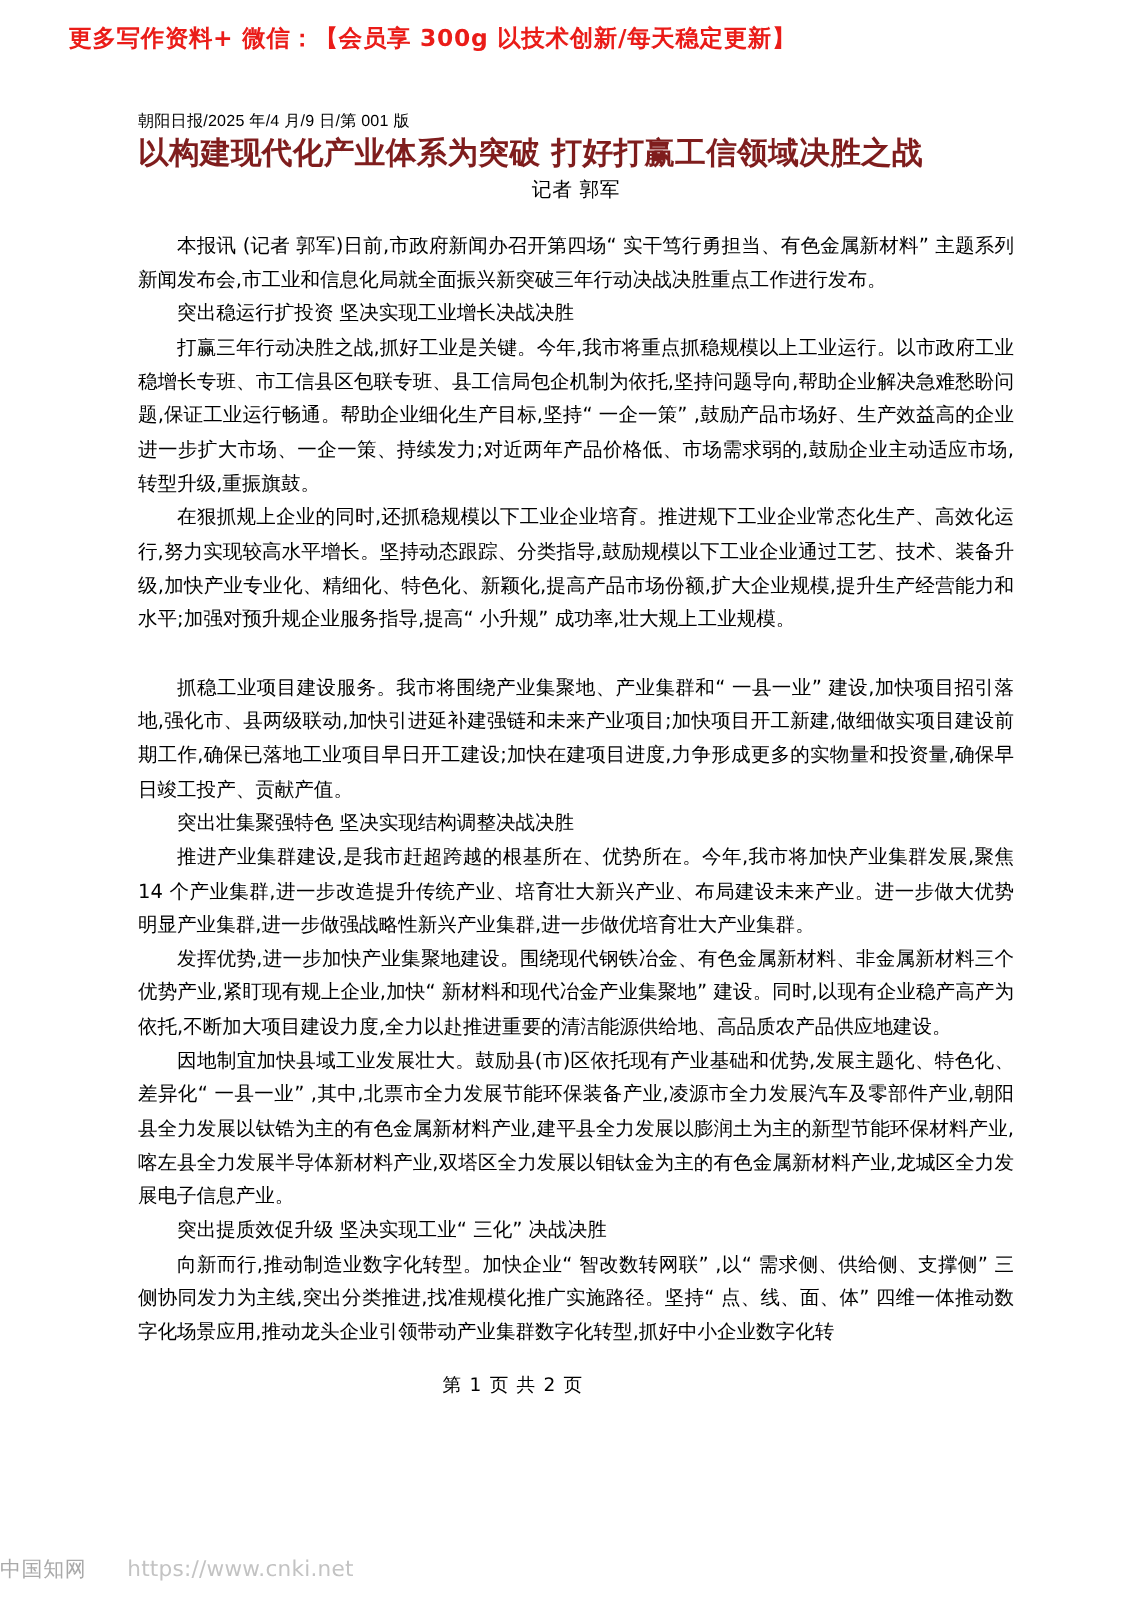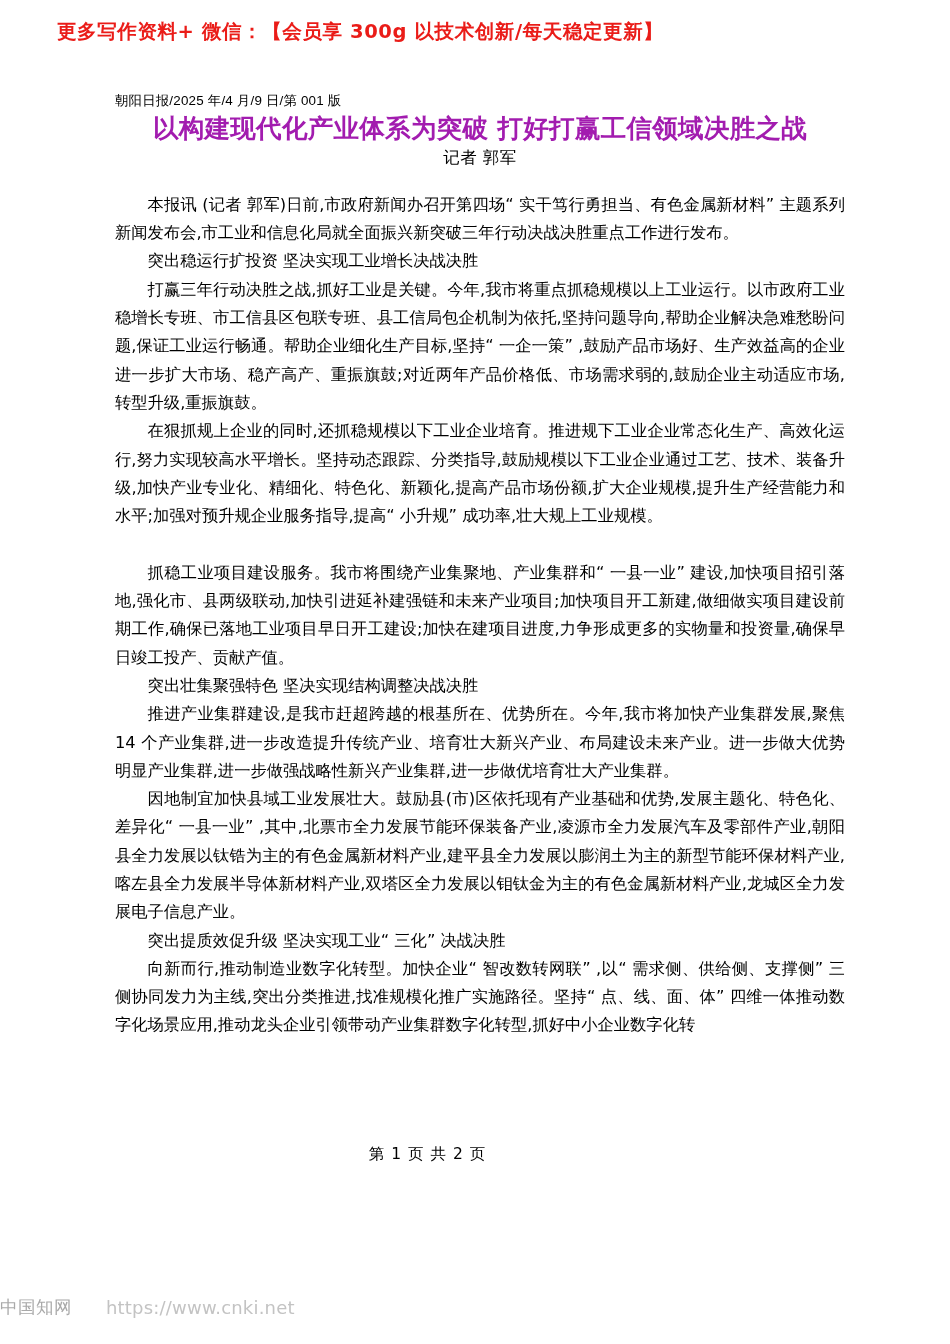--- a/index.html
+++ b/index.html
@@ -61,22 +61,21 @@
     letter-spacing: 0.2px;
     white-space: nowrap;
     margin-bottom: 3px;
     font-family: Liberation Sans, sans-serif;
   }
 
   
   .headline {
     font-size: 25.5px;
     font-weight: bold;
-    text-align: center;
-    color: #a21caf;
+    color: #7f1d1d;
     letter-spacing: 0.3px;
     white-space: nowrap;
     line-height: 1.25;
     margin: 0;
   }
 
   
   .byline {
     font-size: 16.5px;
     text-align: center;
@@ -158,25 +157,26 @@
 
     <div class="masthead">朝阳日报/2025 年/4 月/9 日/第 001 版</div>
 
     <h1 class="headline">以构建现代化产业体系为突破  打好打赢工信领域决胜之战</h1>
 
     <div class="byline">记者  郭军</div>
 
     <div class="article">
       <p class="para">本报讯 (记者 郭军)日前,市政府新闻办召开第四场“ 实干笃行勇担当、有色金属新材料” 主题系列新闻发布会,市工业和信息化局就全面振兴新突破三年行动决战决胜重点工作进行发布。</p>
       <p class="para subhead">突出稳运行扩投资 坚决实现工业增长决战决胜</p>
-      <p class="para">打赢三年行动决胜之战,抓好工业是关键。今年,我市将重点抓稳规模以上工业运行。以市政府工业稳增长专班、市工信县区包联专班、县工信局包企机制为依托,坚持问题导向,帮助企业解决急难愁盼问题,保证工业运行畅通。帮助企业细化生产目标,坚持“ 一企一策” ,鼓励产品市场好、生产效益高的企业进一步扩大市场、稳产高产、重振旗鼓;对近两年产品价格低、市场需求弱的,鼓励企业主动适应市场,转型升级,重振旗鼓。</p>
+      <p class="para">打赢三年行动决胜之战,抓好工业是关键。今年,我市将重点抓稳规模以上工业运行。以市政府工业稳增长专班、市工信县区包联专班、县工信局包企机制为依托,坚持问题导向,帮助企业解决急难愁盼问题,保证工业运行畅通。帮助企业细化生产目标,坚持“ 一企一策” ,鼓励产品市场好、生产效益高的企业进一步扩大市场、一企一策、持续发力;对近两年产品价格低、市场需求弱的,鼓励企业主动适应市场,转型升级,重振旗鼓。</p>
       <p class="para">在狠抓规上企业的同时,还抓稳规模以下工业企业培育。推进规下工业企业常态化生产、高效化运行,努力实现较高水平增长。坚持动态跟踪、分类指导,鼓励规模以下工业企业通过工艺、技术、装备升级,加快产业专业化、精细化、特色化、新颖化,提高产品市场份额,扩大企业规模,提升生产经营能力和水平;加强对预升规企业服务指导,提高“ 小升规” 成功率,壮大规上工业规模。</p>
       <p class="para gap-before">抓稳工业项目建设服务。我市将围绕产业集聚地、产业集群和“ 一县一业” 建设,加快项目招引落地,强化市、县两级联动,加快引进延补建强链和未来产业项目;加快项目开工新建,做细做实项目建设前期工作,确保已落地工业项目早日开工建设;加快在建项目进度,力争形成更多的实物量和投资量,确保早日竣工投产、贡献产值。</p>
       <p class="para subhead">突出壮集聚强特色 坚决实现结构调整决战决胜</p>
       <p class="para">推进产业集群建设,是我市赶超跨越的根基所在、优势所在。今年,我市将加快产业集群发展,聚焦 14 个产业集群,进一步改造提升传统产业、培育壮大新兴产业、布局建设未来产业。进一步做大优势明显产业集群,进一步做强战略性新兴产业集群,进一步做优培育壮大产业集群。</p>
+      <p class="para">发挥优势,进一步加快产业集聚地建设。围绕现代钢铁冶金、有色金属新材料、非金属新材料三个优势产业,紧盯现有规上企业,加快“ 新材料和现代冶金产业集聚地” 建设。同时,以现有企业稳产高产为依托,不断加大项目建设力度,全力以赴推进重要的清洁能源供给地、高品质农产品供应地建设。</p>
       <p class="para">因地制宜加快县域工业发展壮大。鼓励县(市)区依托现有产业基础和优势,发展主题化、特色化、差异化“ 一县一业” ,其中,北票市全力发展节能环保装备产业,凌源市全力发展汽车及零部件产业,朝阳县全力发展以钛锆为主的有色金属新材料产业,建平县全力发展以膨润土为主的新型节能环保材料产业,喀左县全力发展半导体新材料产业,双塔区全力发展以钼钛金为主的有色金属新材料产业,龙城区全力发展电子信息产业。</p>
       <p class="para subhead">突出提质效促升级 坚决实现工业“ 三化” 决战决胜</p>
       <p class="para">向新而行,推动制造业数字化转型。加快企业“ 智改数转网联” ,以“ 需求侧、供给侧、支撑侧” 三侧协同发力为主线,突出分类推进,找准规模化推广实施路径。坚持“ 点、线、面、体” 四维一体推动数字化场景应用,推动龙头企业引领带动产业集群数字化转型,抓好中小企业数字化转</p>
     </div>
 
   </div>
 
   <div class="page-footer">第 1 页 共 2 页</div>
 
 </div>

